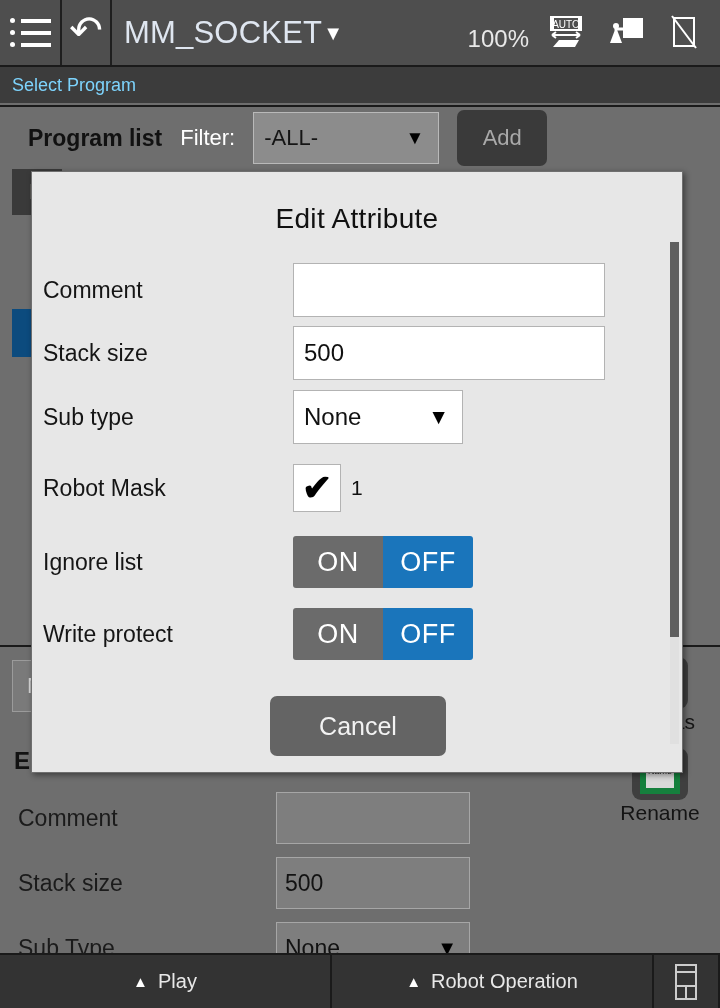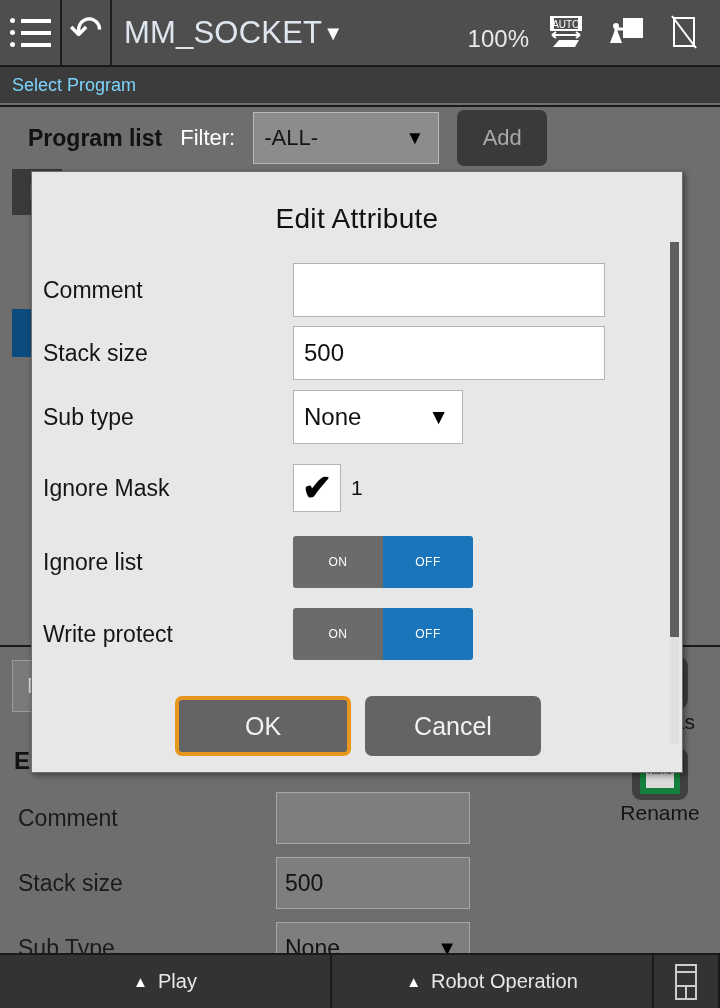--- a/index.html
+++ b/index.html
@@ -153,21 +153,21 @@
   .cbox {
     width: 48px; height: 48px; background: #fff; border: 1px solid #b3b3b3;
     display: flex; align-items: center; justify-content: center;
   }
   .cmark { font-size: 36px; color: #000; line-height: 1; font-weight: bold; }
   .cnum { font-size: 21px; color: #111; }
 
   .toggle { display: flex; width: 180px; height: 52px; border-radius: 3px; overflow: hidden; }
   .tg {
     flex: 1; display: flex; align-items: center; justify-content: center;
-    font-size: 12px; color: #fff; letter-spacing: .5px;
+    font-size: 27px; color: #fff; letter-spacing: .5px;
   }
   .tg-off-state { background: #6b6b6b; }
   .tg-on-state { background: #1a75bb; }
 
   .dlg-foot {
     position: absolute; left: 0; bottom: 0; width: 652px; height: 92px;
     display: flex; align-items: center; justify-content: center; gap: 14px;
     background: transparent;
   }
   .btn {
@@ -324,21 +324,21 @@
 
       <div class="row" style="margin-top:10px;">
         <div class="row-lbl">Sub type</div>
         <div class="selbox">
           <span>None</span>
           <span class="car">▼</span>
         </div>
       </div>
 
       <div class="row" style="margin-top:20px;">
-        <div class="row-lbl">Ignore Mask</div>
+        <div class="row-lbl">Robot Mask</div>
         <div class="cbwrap">
           <div class="cbox">
             <span class="cmark">✔</span>
           </div>
           <span class="cnum">1</span>
         </div>
       </div>
 
       <div class="row" style="margin-top:24px;">
         <div class="row-lbl">Ignore list</div>
@@ -356,21 +356,20 @@
         </div>
       </div>
 
     </div>
 
     <div class="dlg-scroll">
       <div class="dlg-thumb"></div>
     </div>
 
     <div class="dlg-foot">
-      <div class="btn btn-ok">OK</div>
       <div class="btn">Cancel</div>
     </div>
   </div>
 
   <div class="botbar">
     <div class="bb-cell bb-play">
       <span class="tri">▲</span>
       <span>Play</span>
     </div>
     <div class="bb-cell bb-robot">

